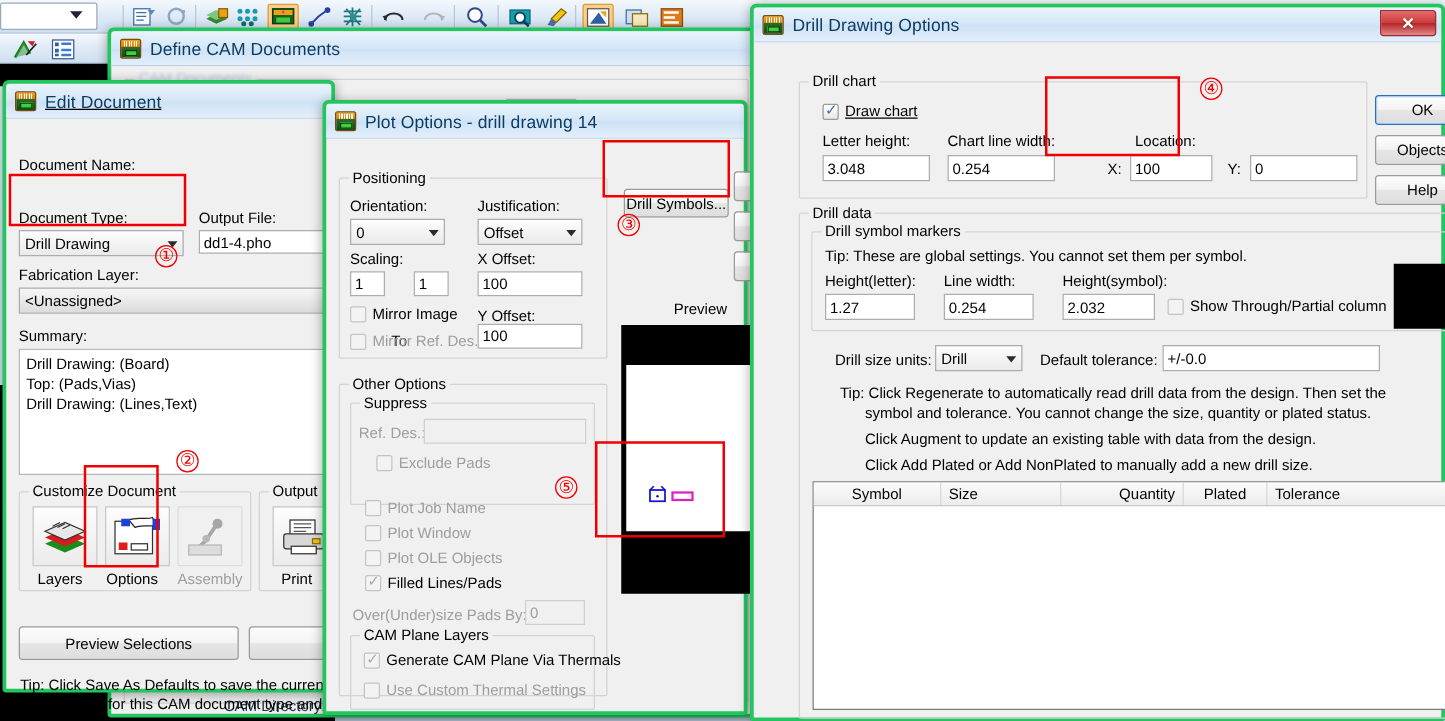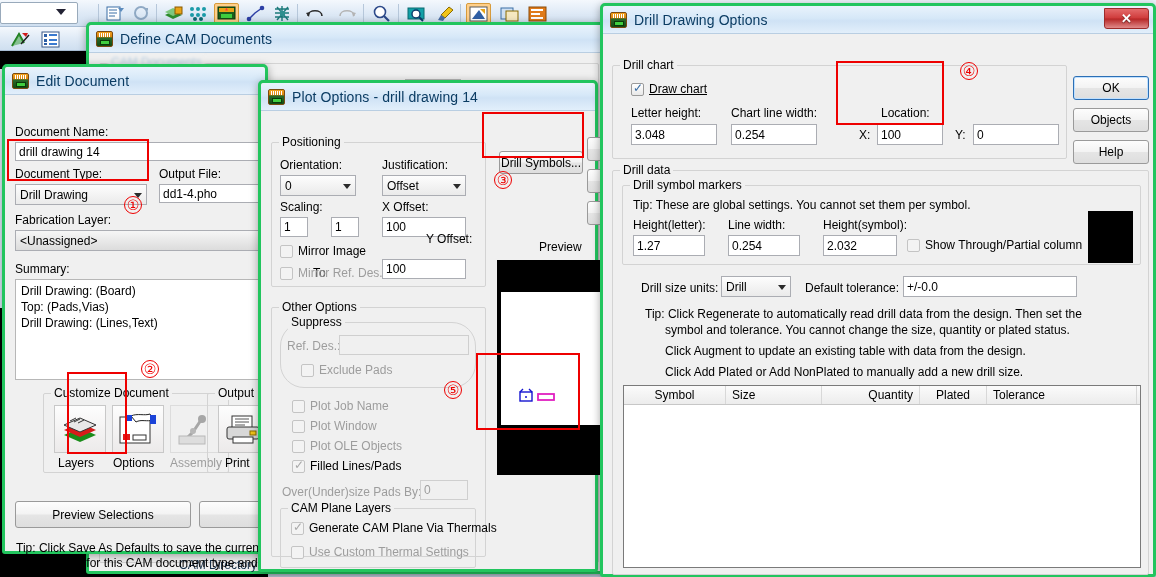--- a/index.html
+++ b/index.html
@@ -299,29 +299,28 @@
                     font-size:15px; color:#4a4a4a;">✕</div>
       </div>
       <div style="position:absolute; left:90px; top:505px; font-size:12px; color:#19324a;">
         <span>CAM Directory:</span>
         <span style="display:inline-block;width:14px"></span>
         <span>default</span>
       </div>
     </div>
   </div>
 
-  <div class="win" style="left:2px; top:64px; width:266px; height:490px;">
+  <div class="win" style="left:2px; top:64px; width:266px; height:490px;text-decoration:underline;">
     <div class="win-title">
       <div class="pads-icon"></div>
       <span class="t-text">Edit Document</span>
     </div>
     <div class="win-body" style="height:461px;">
 
       <span class="lbl" style="left:10px; top:30px;">Document Name:</span>
-      <div class="tfield" style="left:10px; top:47px; width:246px; height:19px;">drill drawing 14</div>
 
       <span class="lbl" style="left:10px; top:72px;">Document Type:</span>
       <div class="cbox" style="left:10px; top:89px; width:132px; height:21px;">
         <span>Drill Drawing</span>
         <span class="arw"></span>
       </div>
 
       <span class="lbl" style="left:154px; top:72px;">Output File:</span>
       <div class="tfield" style="left:154px; top:89px; width:120px; height:19px;">dd1-4.pho</div>
 
@@ -330,21 +329,21 @@
         <span>&lt;Unassigned&gt;</span>
       </div>
 
       <span class="lbl" style="left:10px; top:167px;">Summary:</span>
       <div class="listbox" style="left:10px; top:184px; width:246px; height:101px; border:1px solid #b7b7b7;">
         <div class="lbl" style="left:5px; top:4px;">Drill Drawing: (Board)</div>
         <div class="lbl" style="left:5px; top:20px;">Top: (Pads,Vias)</div>
         <div class="lbl" style="left:5px; top:36px;">Drill Drawing: (Lines,Text)</div>
       </div>
 
-      <div class="grp" style="left:10px; top:298px; width:186px; height:80px;margin-left:28px;">
+      <div class="grp" style="left:10px; top:298px; width:186px; height:80px;">
         <span class="grp-label">Customize Document</span>
 
         <div class="icon-tile" style="left:10px; top:11px;">
           <svg width="40" height="32" viewBox="0 0 40 32">
             <path d="M4 22 l16 -7 l16 7 l-16 7z" fill="#1b8c1b"></path>
             <path d="M4 17 l16 -7 l16 7 l-16 7z" fill="#d81b1b"></path>
             <path d="M4 12 l16 -7 l16 7 l-16 7z" fill="#e8e8e8" stroke="#333"></path>
             <path d="M10 8 l6 -3 M14 9 l6 -3 M18 10 l6 -3" stroke="#333" stroke-width="1"></path>
           </svg>
         </div>
@@ -420,31 +419,31 @@
         <div class="tfield" style="left:8px; top:74px; width:28px; height:20px;">1</div>
         <span class="lbl" style="left:41px; top:78px;margin-top:45px;">To</span>
         <div class="tfield" style="left:59px; top:74px; width:28px; height:20px;">1</div>
 
         <span class="lbl" style="left:110px; top:57px;">X Offset:</span>
         <div class="tfield" style="left:110px; top:74px; width:84px; height:20px;">100</div>
 
         <div class="chk dis" style="left:8px; top:102px;"></div>
         <span class="lbl" style="left:26px; top:101px;">Mirror Image</span>
 
-        <span class="lbl" style="left:110px; top:89px;margin-left:44px;">Y Offset:</span>
+        <span class="lbl" style="left:110px; top:103px;">Y Offset:</span>
         <div class="tfield" style="left:110px; top:116px; width:84px; height:20px;">100</div>
 
         <div class="chk dis" style="left:8px; top:124px;"></div>
         <span class="lbl dis" style="left:26px; top:123px;">Mirror Ref. Des.</span>
       </div>
 
       <div class="grp" style="left:10px; top:196px; width:215px; height:250px;">
         <span class="grp-label">Other Options</span>
 
-        <div class="grp" style="left:8px; top:14px; width:196px; height:66px;border-radius:24px;">
+        <div class="grp" style="left:8px; top:14px; width:196px; height:82px;">
           <span class="grp-label">Suppress</span>
           <span class="lbl dis" style="left:6px; top:16px;">Ref. Des.:</span>
           <div class="tfield dis" style="left:58px; top:12px; width:130px; height:20px;"></div>
           <div class="chk dis" style="left:20px; top:41px;"></div>
           <span class="lbl dis" style="left:38px; top:40px;">Exclude Pads</span>
         </div>
 
         <div class="chk dis" style="left:20px; top:92px;"></div>
         <span class="lbl dis" style="left:38px; top:91px;">Plot Job Name</span>
 
@@ -487,21 +486,21 @@
       </div>
     </div>
   </div>
 
   <div class="win" style="left:600px; top:3px; width:556px; height:574px;">
     <div class="win-title">
       <div class="pads-icon"></div>
       <span class="t-text">Drill Drawing Options</span>
       <div class="close-btn">✕</div>
     </div>
-    <div class="win-body" style="height:489px;">
+    <div class="win-body" style="height:489px;margin-left:27px;">
 
       <div class="grp" style="left:9px; top:31px; width:455px; height:94px;">
         <span class="grp-label">Drill chart</span>
 
         <div class="chk on" style="left:18px; top:17px;"></div>
         <span class="lbl" style="left:36px; top:16px;text-decoration:underline;">Draw chart</span>
 
         <span class="lbl" style="left:18px; top:40px;">Letter height:</span>
         <div class="tfield" style="left:18px; top:58px; width:86px; height:21px;">3.048</div>
 

